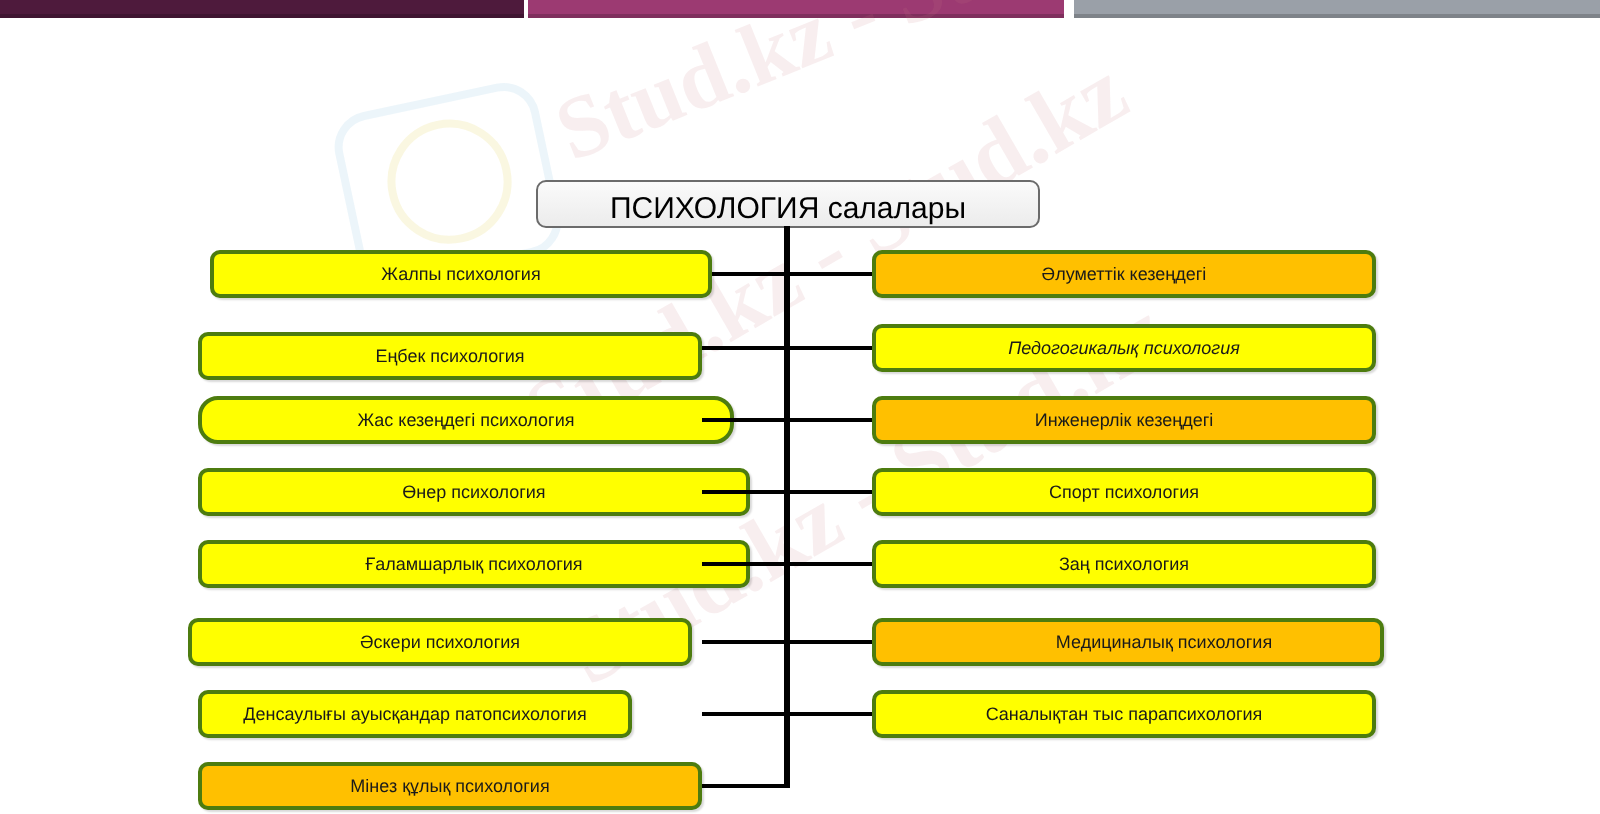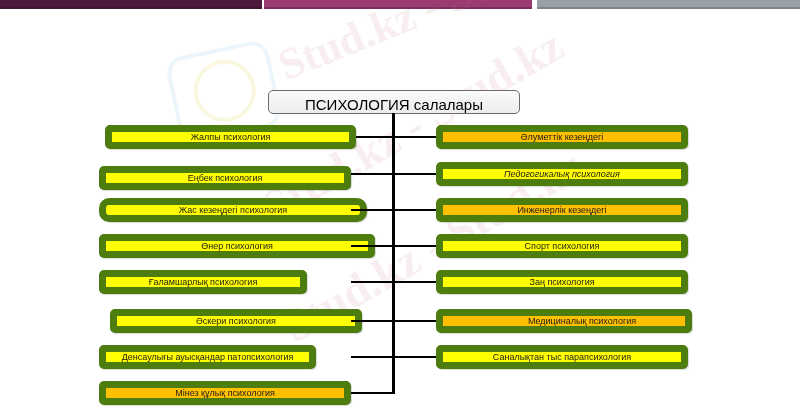--- a/index.html
+++ b/index.html
@@ -28,21 +28,21 @@
       position: absolute; left: 268px; top: 90px; width: 250px; height: 22px;
       background: linear-gradient(#fafafa, #ececec);
       border: 1px solid #6b6b6b; border-radius: 5px;
       display: flex; align-items: flex-end; justify-content: center;
       font-size: 15px; color: #000; box-sizing: content-box;
     }
     .trunk { position: absolute; left: 392px; width: 3px; background: #000; }
     .hline { position: absolute; height: 2px; background: #000; }
     .node {
       position: absolute; height: 24px; box-sizing: border-box;
-      border: 7px solid #4d7c0f; border-radius: 5px;
+      border: 2px solid #4d7c0f; border-radius: 5px;
       display: flex; align-items: center; justify-content: center;
       font-size: 9px; color: #1a1a1a;
       box-shadow: 1px 1px 1px rgba(0,0,0,0.15);
     }
   </style>
 </head>
 <body>
 
 <div class="topbar" style="left:0;width:262px;background:#4e1a3c;"></div>
 <div class="topbar" style="left:264px;width:268px;background:#9c3a72;"></div>
@@ -68,25 +68,25 @@
       </div>
       <div class="hline" style="top: 173px; left: 351px; width: 43px;"></div>
       <div class="node" style="left: 99px; top: 198px; width: 268px; background: rgb(255, 255, 0); border-radius: 10px;">
         <span>Жас кезеңдегі психология</span>
       </div>
       <div class="hline" style="top: 209px; left: 351px; width: 43px;"></div>
       <div class="node" style="left: 99px; top: 234px; width: 276px; background: rgb(255, 255, 0);">
         <span>Өнер психология</span>
       </div>
       <div class="hline" style="top: 245px; left: 351px; width: 43px;"></div>
-      <div class="node" style="left: 99px; top: 270px; width: 208px; background: rgb(255, 255, 0);">
+      <div class="node" style="left: 99px; top: 270px; width: 276px; background: rgb(255, 255, 0);">
         <span>Ғаламшарлық психология</span>
       </div>
       <div class="hline" style="top: 281px; left: 351px; width: 43px;"></div>
-      <div class="node" style="left: 110px; top: 309px; width: 252px; background: rgb(255, 255, 0); justify-content: center;">
+      <div class="node" style="left: 94px; top: 309px; width: 252px; background: rgb(255, 255, 0); justify-content: center;">
         <span>Әскери психология</span>
       </div>
       <div class="hline" style="top: 320px; left: 351px; width: 43px;"></div>
       <div class="node" style="left: 99px; top: 345px; width: 217px; background: rgb(255, 255, 0);">
         <span>Денсаулығы ауысқандар патопсихология</span>
       </div>
       <div class="hline" style="top: 356px; left: 351px; width: 43px;"></div>
       <div class="node" style="left: 99px; top: 381px; width: 252px; background: rgb(255, 192, 0);">
         <span>Мінез құлық психология</span>
       </div>

